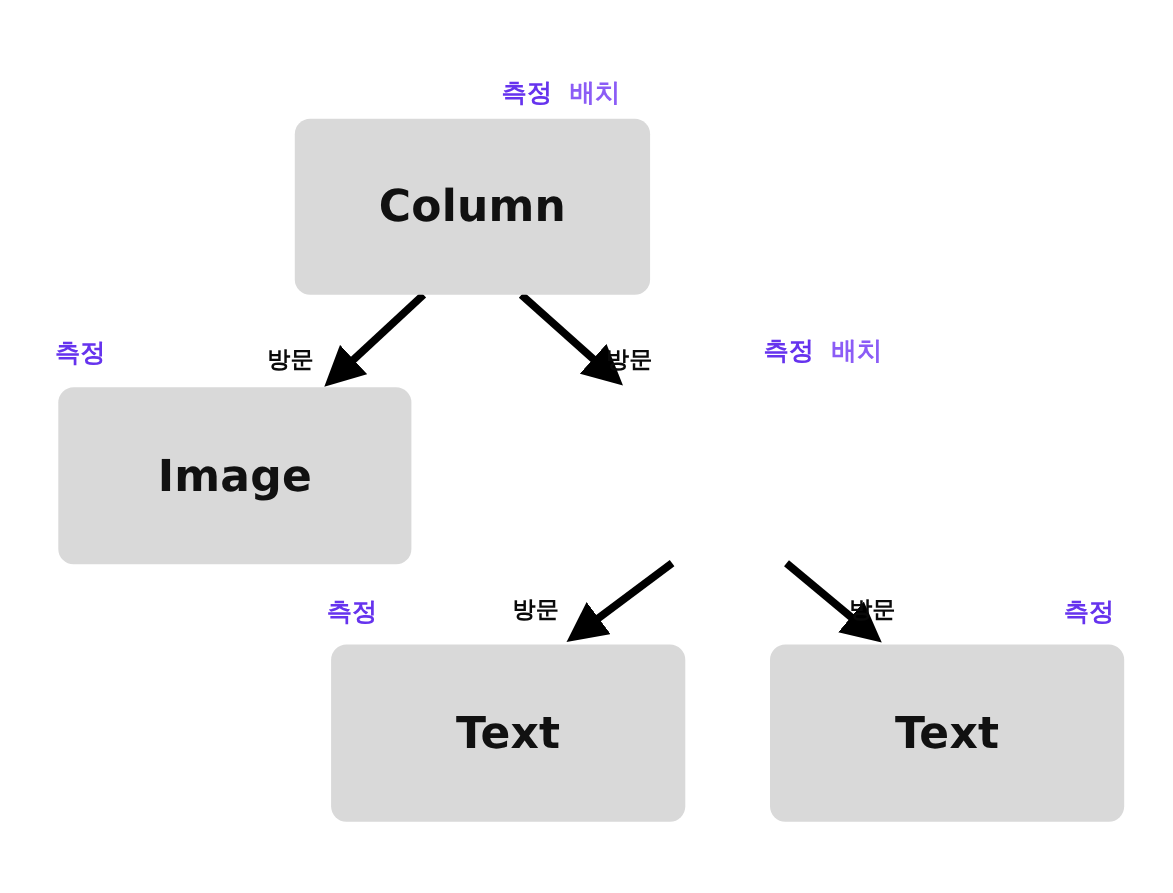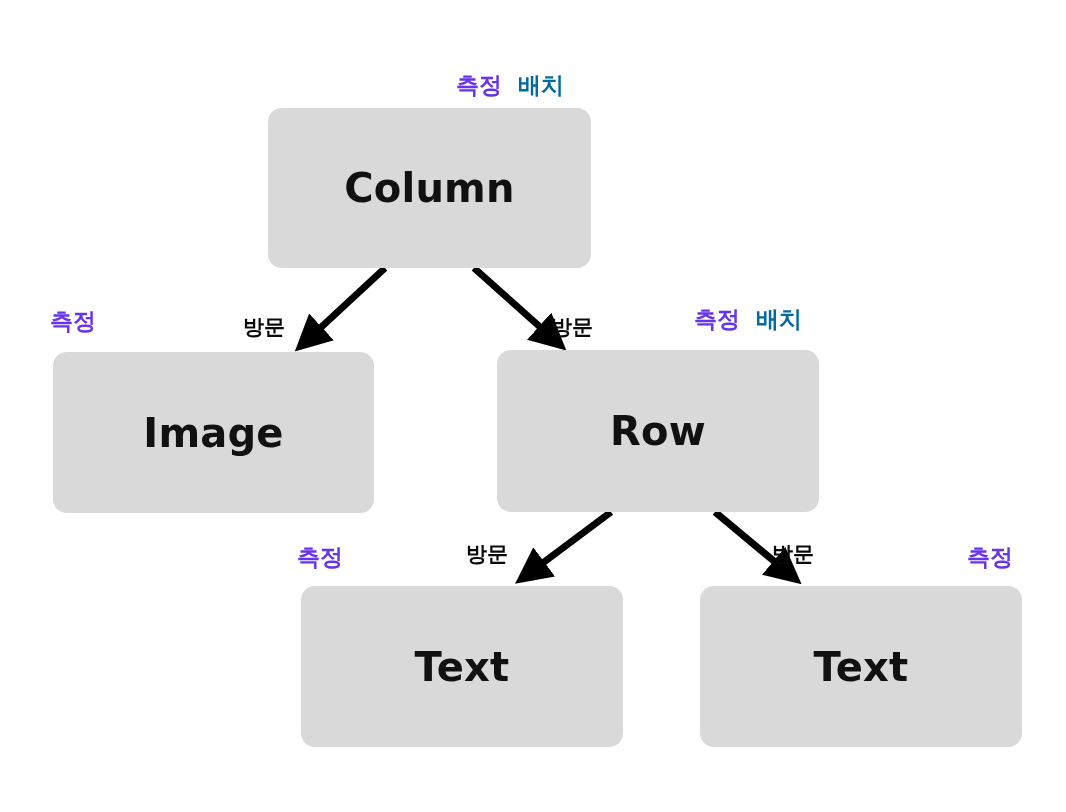--- a/index.html
+++ b/index.html
@@ -54,21 +54,21 @@
     line-height: 1;
     justify-content: center;
   }
   .tag {
     font-size: 23px;
     font-weight: bold;
     line-height: 1;
     white-space: nowrap;
   }
   .tag-measure { color: #6633ee; }
-  .tag-layout  { color: #0369a1; }
+  .tag-layout  { color: #8b5cf6; }
 
   .edge-label {
     position: absolute;
     font-size: 21px;
     font-weight: bold;
     color: #0a0a0a;
     white-space: nowrap;
     line-height: 1;
     margin-top: 26px;
   }
@@ -115,23 +115,20 @@
   </svg>
 
   <div class="node" id="node-image">
     <span class="node-label">Image</span>
   </div>
 
   <div class="node" id="node-column">
     <span class="node-label">Column</span>
   </div>
 
-  <div class="node" id="node-row">
-    <span class="node-label">Row</span>
-  </div>
 
   <div class="node" id="node-text1">
     <span class="node-label">Text</span>
   </div>
 
   <div class="node" id="node-text2">
     <span class="node-label">Text</span>
   </div>
 
   <div class="tag-group" id="tags-column">

